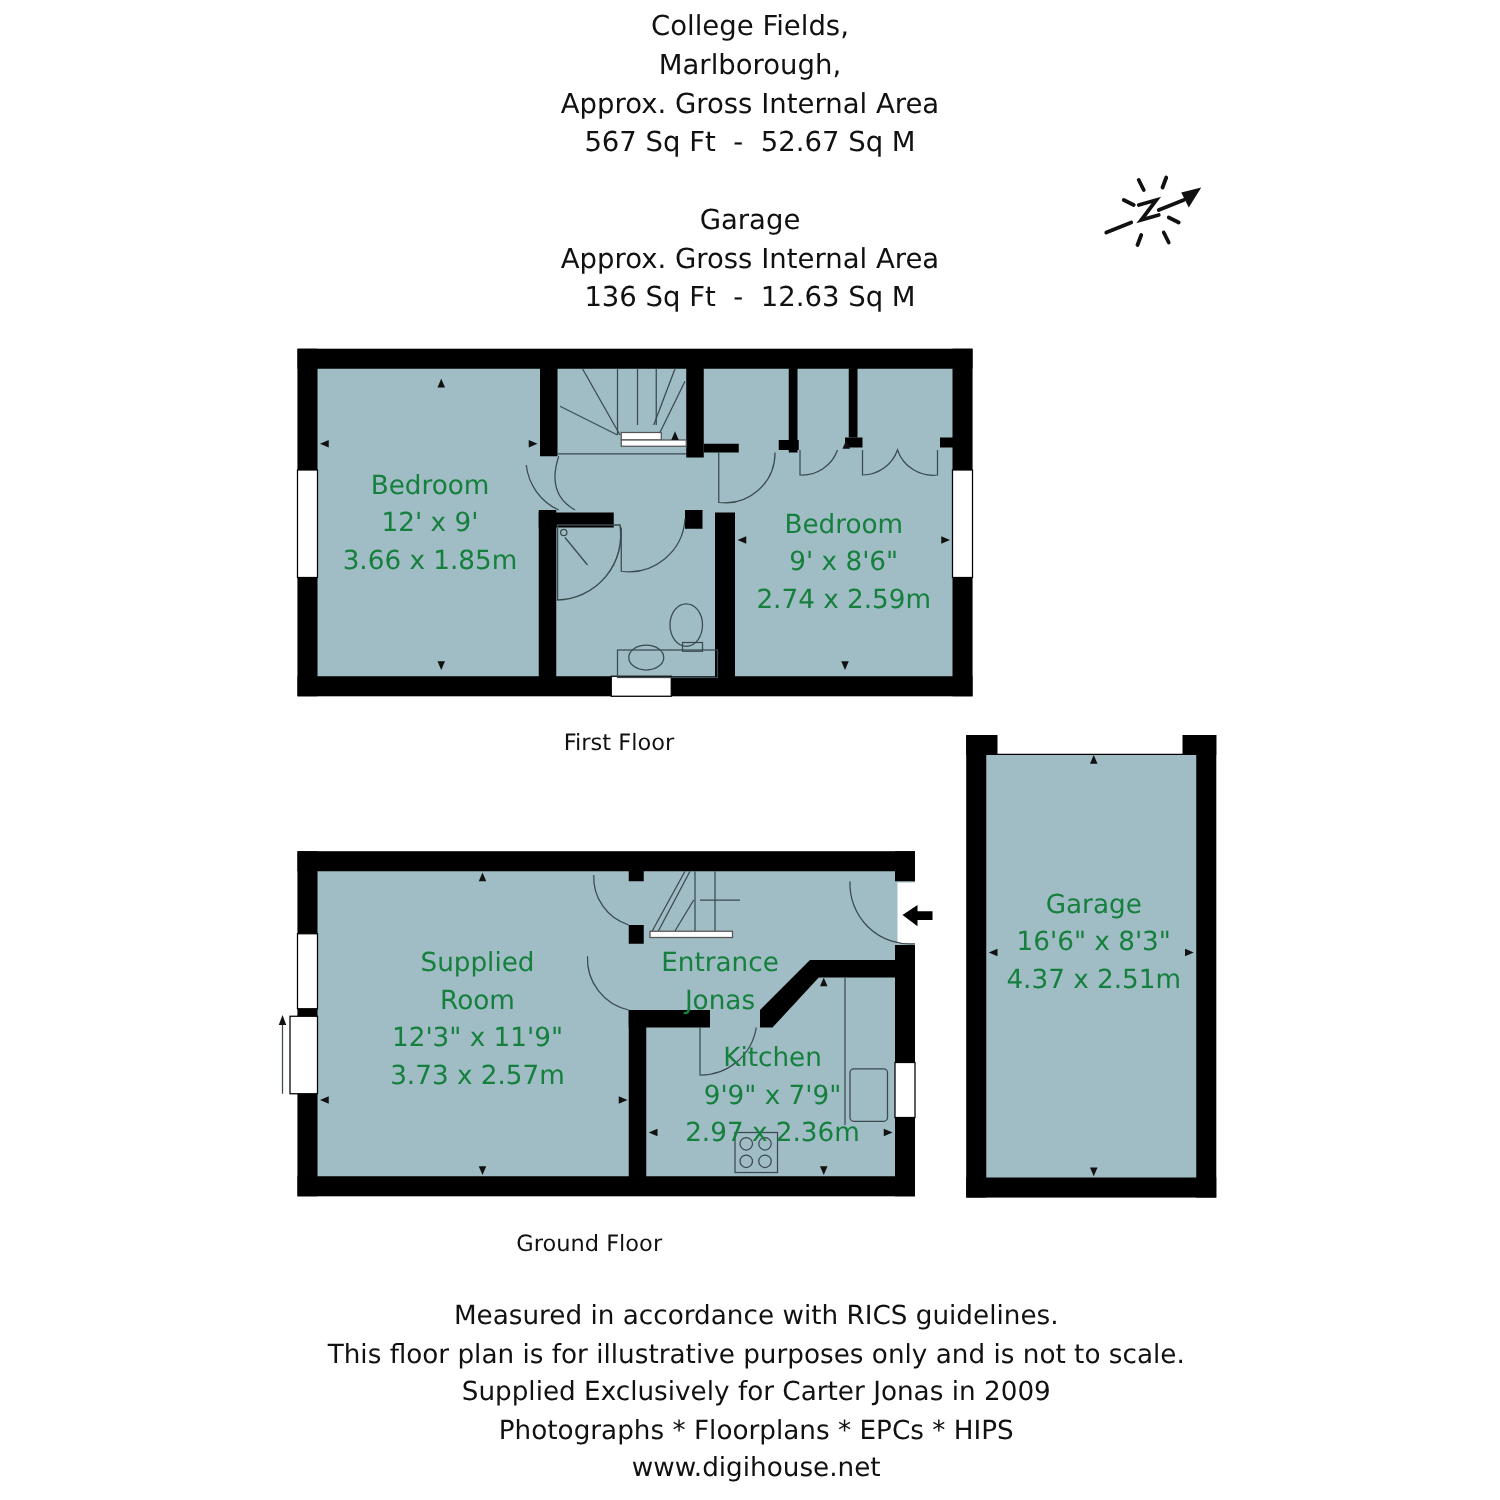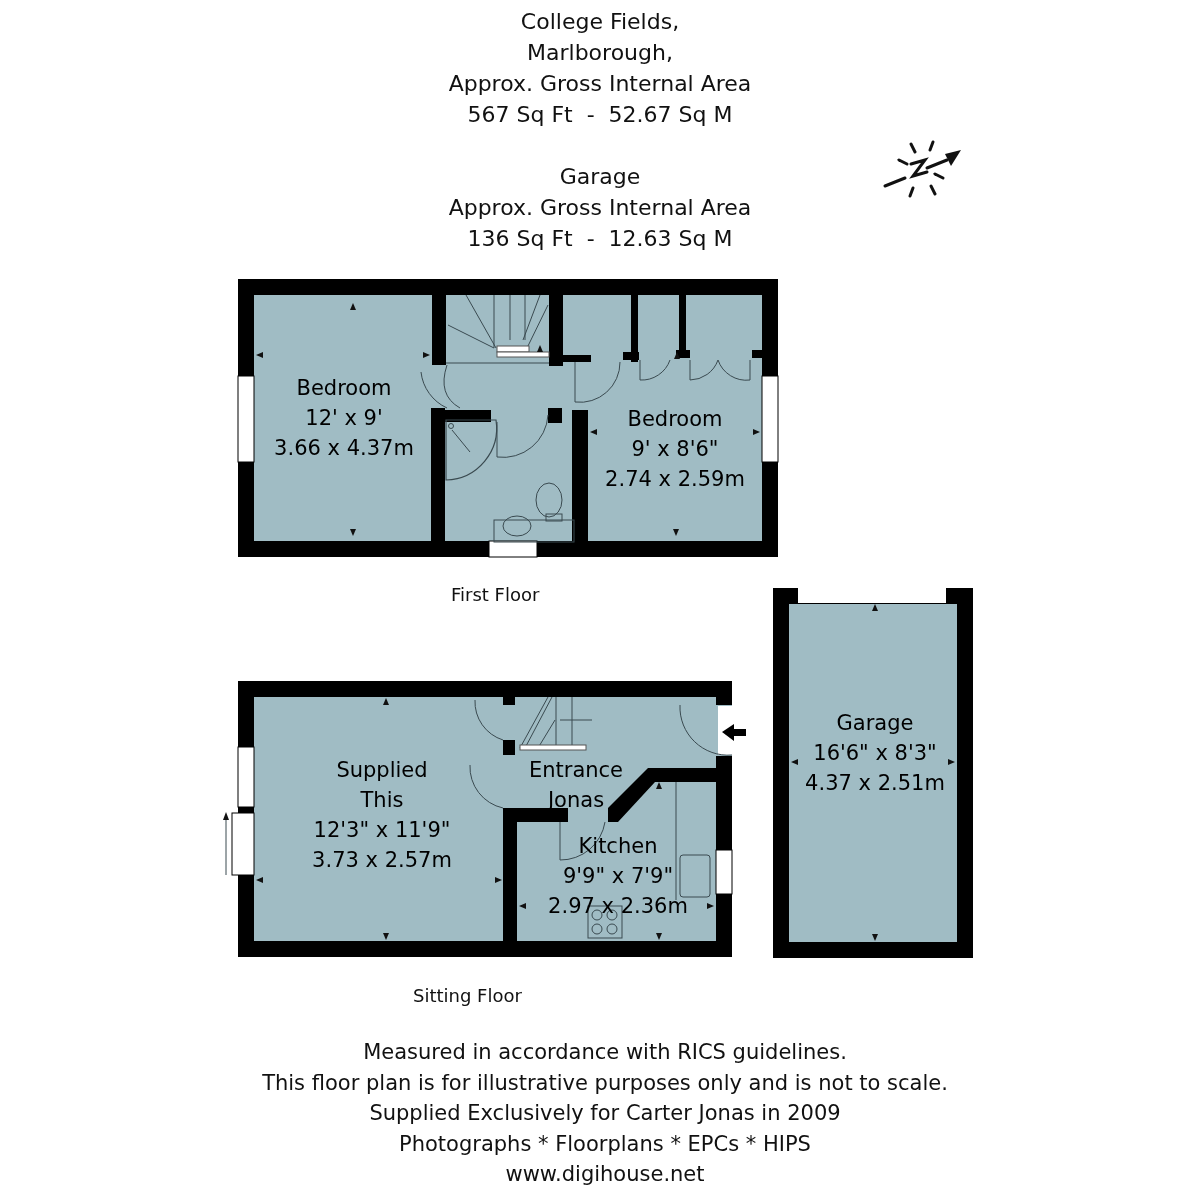--- a/index.html
+++ b/index.html
@@ -1,20 +1,20 @@
 <!DOCTYPE html>
 <html><head>
 <meta charset="utf-8">
 <style>
   html, body { margin: 0; padding: 0; background: #ffffff; }
   body { width: 1200px; height: 1200px; position: relative; overflow: hidden;
          font-family: "DejaVu Sans", sans-serif; color: #111; }
   .hdr { position: absolute; left: 0; width: 1200px; text-align: center;
          font-size: 22px; line-height: 31px; }
-  .lbl { position: absolute; text-align: center; font-size: 21px; line-height: 30px; color: #000000; }
+  .lbl { position: absolute; text-align: center; font-size: 21px; line-height: 30px; color: #15803d; }
   .plan { position: absolute; left: 0; top: 0; }
   .foot { position: absolute; left: 0; width: 1210px; top: 1037px; text-align: center;
           font-size: 21px; line-height: 30.5px; }
   .floor-title { position: absolute; font-size: 18px; }
 </style>
 </head>
 <body>
 
 <div class="hdr" style="top:6px;">College Fields,</div>
 <div class="hdr" style="top:37px;">Marlborough,</div>
@@ -106,21 +106,21 @@
     <polygon points="760,432 753,429 753,435"></polygon>
     <polygon points="676,536 673,529 679,529"></polygon>
     <polygon points="677,352 674,359 680,359"></polygon>
     <polygon points="540,345 537,352 543,352"></polygon>
   </g>
 </svg>
 
 <div class="lbl" style="left:254px;top:373px;width:180px;">
   <div>Bedroom</div>
   <div>12' x 9'</div>
-  <div>3.66 x 4.37m</div>
+  <div>3.66 x 1.85m</div>
 </div>
 <div class="lbl" style="left:585px;top:404px;width:180px;">
   <div>Bedroom</div>
   <div>9' x 8'6"</div>
   <div>2.74 x 2.59m</div>
 </div>
 <div class="floor-title" style="left:451px;top:584px;">First Floor</div>
 
 <svg class="plan" width="1200" height="1200" viewBox="0 0 1200 1200">
   <rect x="238" y="681" width="494" height="276" fill="#a0bcc4"></rect>
@@ -179,34 +179,34 @@
     <polygon points="502,880 495,877 495,883"></polygon>
     <polygon points="519,906 526,903 526,909"></polygon>
     <polygon points="714,906 707,903 707,909"></polygon>
     <polygon points="659,782 656,789 662,789"></polygon>
     <polygon points="659,940 656,933 662,933"></polygon>
   </g>
 </svg>
 
 <div class="lbl" style="left:292px;top:755px;width:180px;">
   <div>Supplied</div>
-  <div>This</div>
+  <div>Room</div>
   <div>12'3" x 11'9"</div>
   <div>3.73 x 2.57m</div>
 </div>
 <div class="lbl" style="left:516px;top:755px;width:120px;">
   <div>Entrance</div>
   <div>Jonas</div>
 </div>
 <div class="lbl" style="left:528px;top:831px;width:180px;">
   <div>Kitchen</div>
   <div>9'9" x 7'9"</div>
   <div>2.97 x 2.36m</div>
 </div>
-<div class="floor-title" style="left:413px;top:985px;">Sitting Floor</div>
+<div class="floor-title" style="left:413px;top:985px;">Ground Floor</div>
 
 <svg class="plan" width="1200" height="1200" viewBox="0 0 1200 1200">
   <rect x="773" y="588" width="200" height="370" fill="#a0bcc4"></rect>
   <g fill="#000">
     <rect x="773" y="588" width="200" height="16"></rect>
     <rect x="773" y="942" width="200" height="16"></rect>
     <rect x="773" y="588" width="16" height="370"></rect>
     <rect x="957" y="588" width="16" height="370"></rect>
   </g>
   <rect x="798" y="588" width="148" height="15" fill="#fff"></rect>

